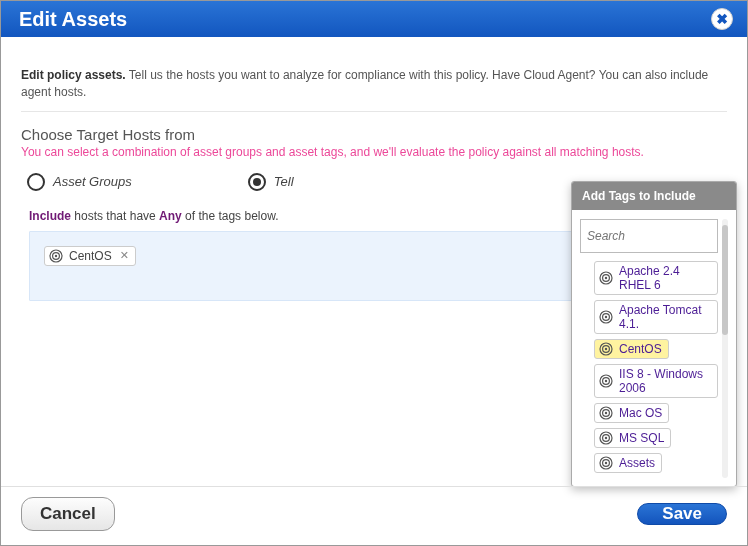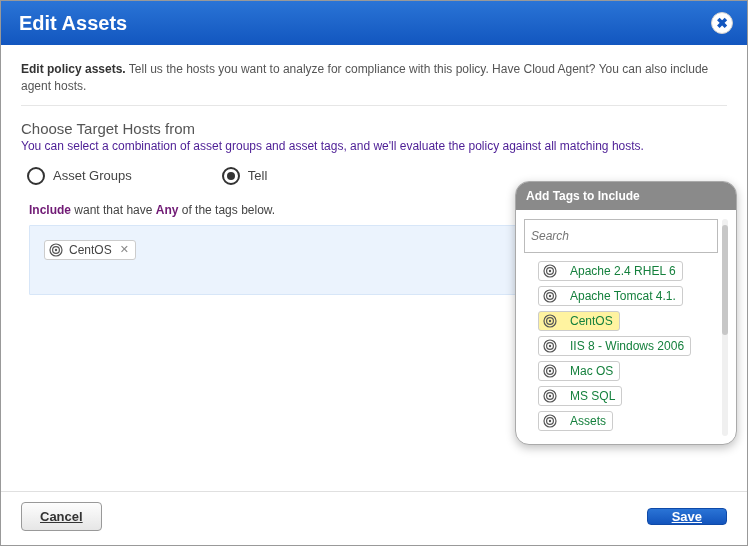--- a/index.html
+++ b/index.html
@@ -11,21 +11,21 @@
     background: #fff;
     width: 748px;
     height: 546px;
     border: 1px solid #999;
     position: relative;
     overflow: hidden;
   }
   .titlebar {
     background: linear-gradient(to bottom, #2a74d6, #1256bf);
     color: #fff;
-    height: 44px;
+    height: 36px;
     display: flex;
     align-items: center;
     justify-content: space-between;
     padding: 0 14px 0 18px;
   }
   .titlebar h1 {
     font-size: 20px;
     font-weight: bold;
     margin: 0;
   }
@@ -37,48 +37,48 @@
     color: #1256bf;
     font-weight: bold;
     font-size: 14px;
     display: flex;
     align-items: center;
     justify-content: center;
     cursor: pointer;
     border: 1px solid #d0d0d0;
   }
   .content {
-    padding: 6px 20px 0 20px;
-    margin-top: 10px;
+    padding: 30px 20px 0 20px;
   }
   .intro {
     font-size: 12px;
     color: #555;
     line-height: 1.4;
     padding-bottom: 10px;
     border-bottom: 1px solid #e6e6e6;
   }
   .intro strong { color: #333; }
   .section-title {
     font-size: 15px;
     font-weight: normal;
     color: #555;
     margin-top: 14px;
     margin-bottom: 2px;
   }
   .section-sub {
     font-size: 12px;
-    color: #4c1d95;
+    color: #ec4899;
     margin-bottom: 14px;
   }
   .radio-row {
     display: flex;
     align-items: center;
-    gap: 90px;
+    gap: 116px;
     padding-left: 6px;
+    font-style: italic;
   }
   .radio-item {
     display: flex;
     align-items: center;
     gap: 8px;
     font-size: 13px;
     color: #444;
     cursor: pointer;
   }
   .radio-outer {
@@ -142,23 +142,23 @@
     margin-left: 2px;
   }
   
   svg.bullseye-svg { display: block; }
 
   
   .popover {
     position: absolute;
     top: 180px;
     right: 10px;
-    width: 222px;
+    width: 166px;
     border: 1px solid #aaa;
-    border-radius: 14px;
+    border-radius: 3px;
     background: #fff;
     box-shadow: 0 3px 10px rgba(0,0,0,0.25);
     overflow: hidden;
   }
   .popover-header {
     background: #8a8a8a;
     color: #fff;
     font-size: 12px;
     font-weight: bold;
     padding: 7px 10px;
@@ -191,26 +191,26 @@
     border: 1px solid #bbb;
     padding: 9px 6px;
     font-size: 12px;
     color: #888;
     margin-bottom: 8px;
     font-style: italic;
   }
   .tag-option {
     display: flex;
     align-items: center;
-    gap: 13px;
+    gap: 6px;
     border: 1px solid #ccc;
     border-radius: 3px;
     padding: 2px 6px 2px 4px;
     font-size: 12px;
-    color: #15803d;
+    color: #4c1d95;
     margin-bottom: 5px;
     background: #fff;
     cursor: pointer;
     width: fit-content;
     margin-left: 14px;
   }
   .tag-option.highlight {
     background: #fff3a0;
   }
   
@@ -219,27 +219,26 @@
     left: 0;
     right: 0;
     bottom: 0;
     border-top: 1px solid #e0e0e0;
     padding: 10px 20px 14px 20px;
     display: flex;
     justify-content: space-between;
     align-items: center;
   }
   .btn {
-    font-size: 13px;
+    font-size: 17px;
     font-weight: bold;
-    border-radius: 4px;
+    border-radius: 12px;
     padding: 6px 18px;
     cursor: pointer;
     border: 1px solid #999;
-    text-decoration: underline;
   }
   .btn-cancel {
     background: linear-gradient(to bottom, #fdfdfd, #e6e6e6);
     color: #333;
   }
   .btn-save {
     background: linear-gradient(to bottom, #2a74d6, #1354bc);
     color: #fff;
     border: 1px solid #0f4aa8;
     padding: 0 24px;
@@ -275,21 +274,21 @@
       <span class="radio-outer selected">
           <span class="radio-inner"></span>
         </span>
       <span>Tell</span>
     </div>
   </div>
 
   <div class="include-area">
     <div class="include-header">
       <div class="left">
-        <strong>Include</strong><span> want that have </span><strong>Any</strong><span> of the tags below.</span>
+        <strong>Include</strong><span> hosts that have </span><strong>Any</strong><span> of the tags below.</span>
       </div>
       <span class="add-tag-link">Add Tag</span>
     </div>
     <div class="tagbox">
       <span class="tag-chip">
         <span class="bullseye">
           <svg class="bullseye-svg" width="14" height="14" viewBox="0 0 14 14">
             <circle cx="7" cy="7" r="6" fill="none" stroke="#555" stroke-width="1.2"></circle>
             <circle cx="7" cy="7" r="3.4" fill="none" stroke="#555" stroke-width="1.2"></circle>
             <circle cx="7" cy="7" r="1.2" fill="#555"></circle>

